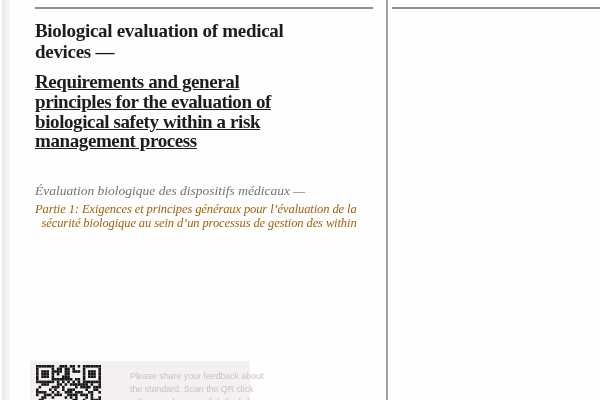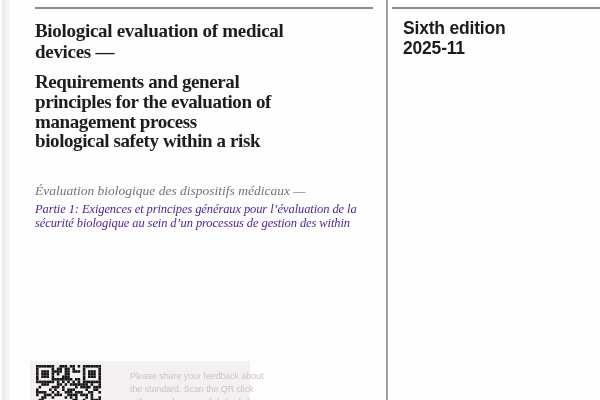--- a/index.html
+++ b/index.html
@@ -29,30 +29,30 @@
     font-size: 19px; line-height: 20.5px; font-weight: bold;
     letter-spacing: -0.3px; color: var(--title-color, #1d1d1d);
   }
   .title-en div, .part-block div { white-space: nowrap; }
   .part-block {
     position: absolute; left: 35px; top: 72px;
     font-size: 19px; line-height: 19.8px;
     letter-spacing: -0.4px; color: var(--title-color, #1d1d1d);
   }
   .part-label { font-weight: normal; }
-  .subtitle-en { font-weight: bold; }
+  .subtitle-en { font-weight: bold; text-decoration: underline; }
   .fr-title {
     position: absolute; left: 35px; top: 183px;
     font-style: italic; font-size: 13.5px; line-height: 15px;
     color: #737373; white-space: nowrap;
   }
   .fr-sub {
     position: absolute; left: 35px; top: 203px;
     font-style: italic; font-size: 12.5px; line-height: 13.8px;
-    letter-spacing: -0.1px; color: #4c1d95;
+    letter-spacing: -0.1px; color: #a16207; text-align: right;
   }
   .fr-sub div { white-space: nowrap; }
   .edition-block {
     position: absolute; left: 403px; top: 19px;
     font-family: "Liberation Sans", sans-serif;
     font-weight: bold; font-size: 17.5px; line-height: 19.5px;
     letter-spacing: -0.2px; color: #1c1c1e;
   }
   .feedback-box {
     position: absolute; left: 30px; top: 361px; width: 220px; height: 45px;
@@ -80,35 +80,31 @@
   <div class="vdivider"></div>
 
   <h1 class="title-en">
     <div>Biological evaluation of medical</div>
     <div>devices —</div>
   </h1>
 
   <div class="part-block">
     <div class="subtitle-en">Requirements and general</div>
     <div class="subtitle-en">principles for the evaluation of</div>
+    <div class="subtitle-en">biological safety within a risk</div>
     <div class="subtitle-en">management process</div>
-    <div class="subtitle-en">biological safety within a risk</div>
   </div>
 
   <div class="fr-title">Évaluation biologique des dispositifs médicaux —</div>
 
   <div class="fr-sub">
     <div>Partie 1: Exigences et principes généraux pour l’évaluation de la</div>
     <div>sécurité biologique au sein d’un processus de gestion des within</div>
   </div>
 
-  <div class="edition-block">
-    <div>Sixth edition</div>
-    <div>2025-11</div>
-  </div>
 
   <div class="feedback-box">
     <div class="qr" id="qr"><svg width="65" height="65" viewBox="0 0 65 65" xmlns="http://www.w3.org/2000/svg">
           <rect x="0.00" y="0.00" width="2.60" height="2.60" fill="#161616"></rect>
           <rect x="2.60" y="0.00" width="2.60" height="2.60" fill="#161616"></rect>
           <rect x="5.20" y="0.00" width="2.60" height="2.60" fill="#161616"></rect>
           <rect x="7.80" y="0.00" width="2.60" height="2.60" fill="#161616"></rect>
           <rect x="10.40" y="0.00" width="2.60" height="2.60" fill="#161616"></rect>
           <rect x="13.00" y="0.00" width="2.60" height="2.60" fill="#161616"></rect>
           <rect x="15.60" y="0.00" width="2.60" height="2.60" fill="#161616"></rect>

